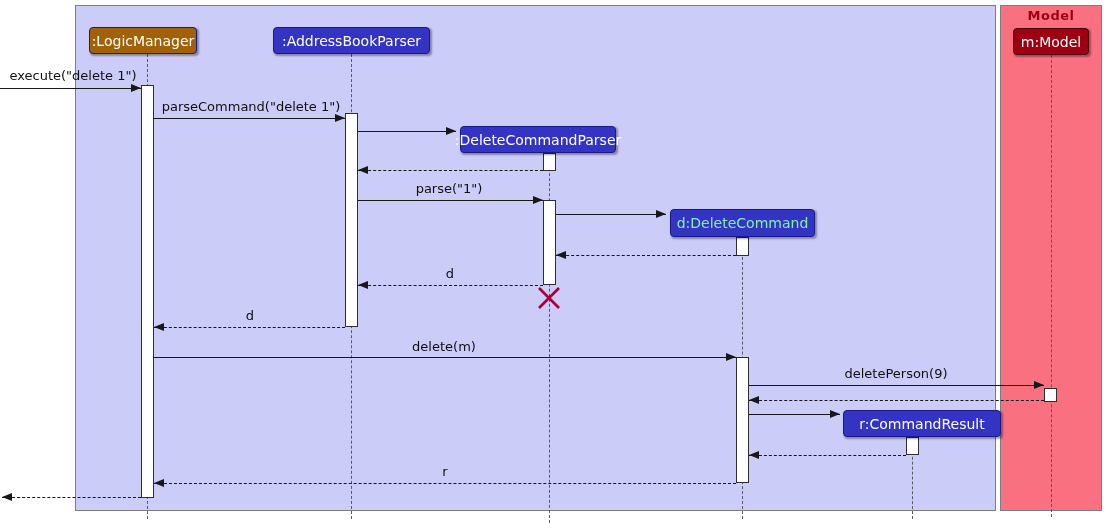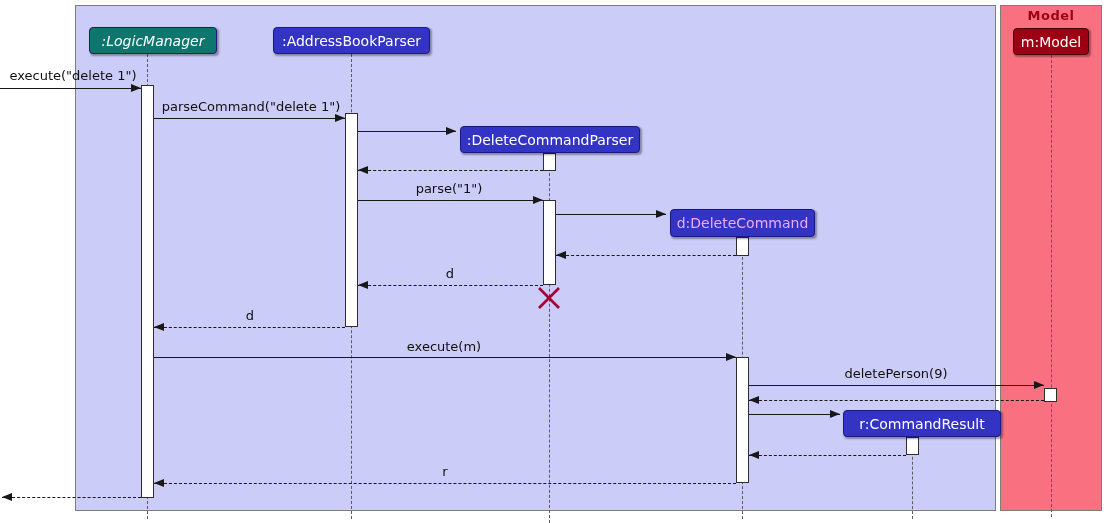--- a/index.html
+++ b/index.html
@@ -77,38 +77,38 @@
     <div class="msg-line dashed" style="left: 556px; top: 255px; width: 180px;"></div>
     <div class="arrowhead left" style="left: 556px; top: 250.5px;"></div>
     <div class="msg-line dashed" style="left: 358px; top: 285px; width: 185px;"></div>
     <div class="arrowhead left" style="left: 358px; top: 280.5px;"></div>
     <div class="msg-label" style="left: 450px; top: 266px;">d</div>
     <div class="msg-line dashed" style="left: 154px; top: 327px; width: 191px;"></div>
     <div class="arrowhead left" style="left: 154px; top: 322.5px;"></div>
     <div class="msg-label" style="left: 250px; top: 308px;">d</div>
     <div class="msg-line solid" style="left: 154px; top: 357px; width: 582px;"></div>
     <div class="arrowhead right" style="left: 726px; top: 352.5px;"></div>
-    <div class="msg-label" style="left: 444px; top: 339px;">execute(m)</div>
+    <div class="msg-label" style="left: 444px; top: 339px;">delete(m)</div>
     <div class="msg-line solid" style="left: 749px; top: 385px; width: 295px;"></div>
     <div class="arrowhead right" style="left: 1034px; top: 380.5px;"></div>
     <div class="msg-label" style="left: 896px; top: 366px;">deletePerson(9)</div>
     <div class="msg-line dashed" style="left: 749px; top: 400px; width: 295px;"></div>
     <div class="arrowhead left" style="left: 749px; top: 395.5px;"></div>
     <div class="msg-line solid" style="left: 749px; top: 414px; width: 91px;"></div>
     <div class="arrowhead right" style="left: 830px; top: 409.5px;"></div>
     <div class="msg-line dashed" style="left: 749px; top: 455px; width: 157px;"></div>
     <div class="arrowhead left" style="left: 749px; top: 450.5px;"></div>
     <div class="msg-line dashed" style="left: 154px; top: 483px; width: 582px;"></div>
     <div class="arrowhead left" style="left: 154px; top: 478.5px;"></div>
     <div class="msg-label" style="left: 445px; top: 464px;">r</div>
     <div class="msg-line dashed" style="left: 2px; top: 497px; width: 139px;"></div>
     <div class="arrowhead left" style="left: 2px; top: 492.5px;"></div>
-    <div class="participant" style="left: 89px; top: 27px; width: 128px; height: 27px; background: #0f766e; border: 1px solid rgb(26, 26, 134); color: rgb(255, 255, 255); font-style: italic;">:LogicManager</div>
+    <div class="participant" style="left: 89px; top: 27px; width: 108px; height: 27px; background: #a16207; border: 1px solid rgb(26, 26, 134); color: rgb(255, 255, 255);">:LogicManager</div>
     <div class="participant" style="left: 273px; top: 27px; width: 157px; height: 27px; background: rgb(51, 51, 196); border: 1px solid rgb(26, 26, 134); color: rgb(255, 255, 255);">:AddressBookParser</div>
-    <div class="participant" style="left: 460px; top: 126px; width: 180px; height: 27px; background: rgb(51, 51, 196); border: 1px solid rgb(26, 26, 134); color: rgb(255, 255, 255);">:DeleteCommandParser</div>
-    <div class="participant" style="left: 670px; top: 209px; width: 145px; height: 28px; background: rgb(51, 51, 196); border: 1px solid rgb(26, 26, 134); color: #f0abfc;">d:DeleteCommand</div>
+    <div class="participant" style="left: 460px; top: 126px; width: 156px; height: 27px; background: rgb(51, 51, 196); border: 1px solid rgb(26, 26, 134); color: rgb(255, 255, 255);">:DeleteCommandParser</div>
+    <div class="participant" style="left: 670px; top: 209px; width: 145px; height: 28px; background: rgb(51, 51, 196); border: 1px solid rgb(26, 26, 134); color: #86efac;">d:DeleteCommand</div>
     <div class="participant" style="left: 843px; top: 410px; width: 158px; height: 27px; background: rgb(51, 51, 196); border: 1px solid rgb(26, 26, 134); color: rgb(255, 255, 255);">r:CommandResult</div>
     <div class="participant" style="left: 1013px; top: 28px; width: 76px; height: 27px; background: rgb(157, 0, 18); border: 1px solid rgb(74, 0, 9); color: rgb(255, 255, 255);">m:Model</div>
     <div class="destroy" style="left: 538px; top: 287px; width: 22px; height: 22px;"><svg width="22" height="22">
         <line x1="1" y1="1" x2="21" y2="21" stroke="#A80036" stroke-width="2.6"></line>
         <line x1="21" y1="1" x2="1" y2="21" stroke="#A80036" stroke-width="2.6"></line>
       </svg></div>
   </div>
 
 </body></html>

